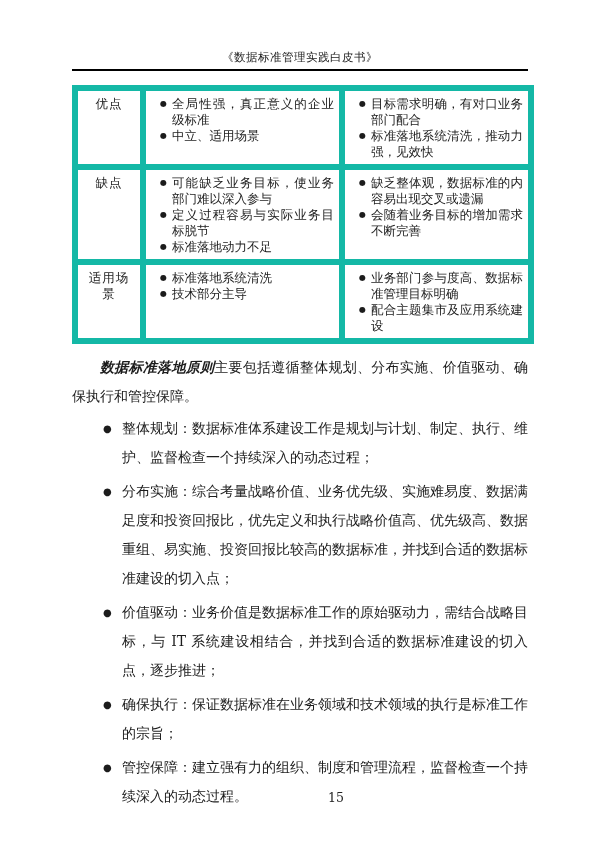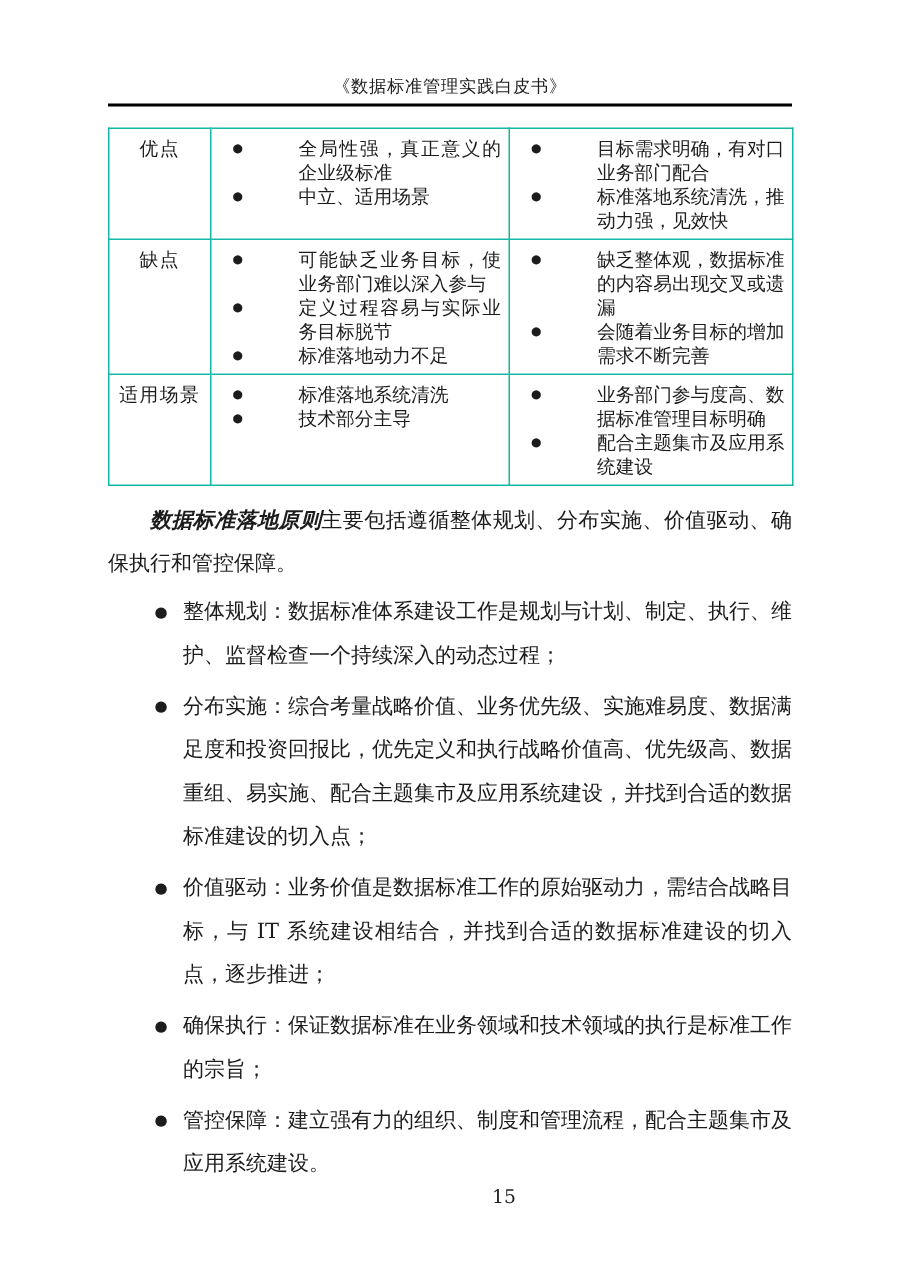--- a/index.html
+++ b/index.html
@@ -31,41 +31,40 @@
   
   table.cmp {
     width: 100%;
     border-collapse: collapse;
     table-layout: fixed;
     margin-top: 14px;
     font-size: 12.5px;
     line-height: 16px;
   }
   table.cmp td {
-    border: 1px solid #14b8a6;
+    border: 6px solid #14b8a6;
     vertical-align: top;
     padding: 5px 5px 4px 5px;
   }
   td.label-cell {
     text-align: center;
     letter-spacing: 1px;
     padding-top: 7px;
   }
   .cell-bullet { display: flex; }
   .cell-bullet .marker {
     flex: 0 0 21px;
     padding-left: 9px;
     box-sizing: border-box;
     font-size: 8px;
     line-height: 16px;
   }
   .cell-bullet .txt {
     flex: 1;
     text-align: justify;
-    margin-left: 32px;
   }
   .row-h1 { height: 64px; }
   .row-h2 { height: 82px; }
   .row-h3 { height: 50px; }
   
   .lead {
     margin: 9px 0 0 0;
     font-size: 14px;
     line-height: 29px;
     text-align: justify;
@@ -204,33 +203,33 @@
 
     <p class="lead"><span class="lead-bold">数据标准落地原则</span><span>主要包括遵循整体规划、分布实施、价值驱动、确保执行和管控保障。</span></p>
 
     <div class="bullet-list">
       <div class="bullet-item">
         <span class="marker">●</span>
         <span class="txt">整体规划：数据标准体系建设工作是规划与计划、制定、执行、维护、监督检查一个持续深入的动态过程；</span>
       </div>
       <div class="bullet-item">
         <span class="marker">●</span>
-        <span class="txt">分布实施：综合考量战略价值、业务优先级、实施难易度、数据满足度和投资回报比，优先定义和执行战略价值高、优先级高、数据重组、易实施、配合主题集市及应用系统建设，并找到合适的数据标准建设的切入点；</span>
+        <span class="txt">分布实施：综合考量战略价值、业务优先级、实施难易度、数据满足度和投资回报比，优先定义和执行战略价值高、优先级高、数据重组、易实施、投资回报比较高的数据标准，并找到合适的数据标准建设的切入点；</span>
       </div>
       <div class="bullet-item">
         <span class="marker">●</span>
         <span class="txt">价值驱动：业务价值是数据标准工作的原始驱动力，需结合战略目标，与 IT 系统建设相结合，并找到合适的数据标准建设的切入点，逐步推进；</span>
       </div>
       <div class="bullet-item">
         <span class="marker">●</span>
         <span class="txt">确保执行：保证数据标准在业务领域和技术领域的执行是标准工作的宗旨；</span>
       </div>
       <div class="bullet-item">
         <span class="marker">●</span>
-        <span class="txt">管控保障：建立强有力的组织、制度和管理流程，配合主题集市及应用系统建设。</span>
+        <span class="txt">管控保障：建立强有力的组织、制度和管理流程，监督检查一个持续深入的动态过程。</span>
       </div>
     </div>
 
   </div>
 
   <div class="footer">
     <span>15</span>
   </div>
 </div>
 

